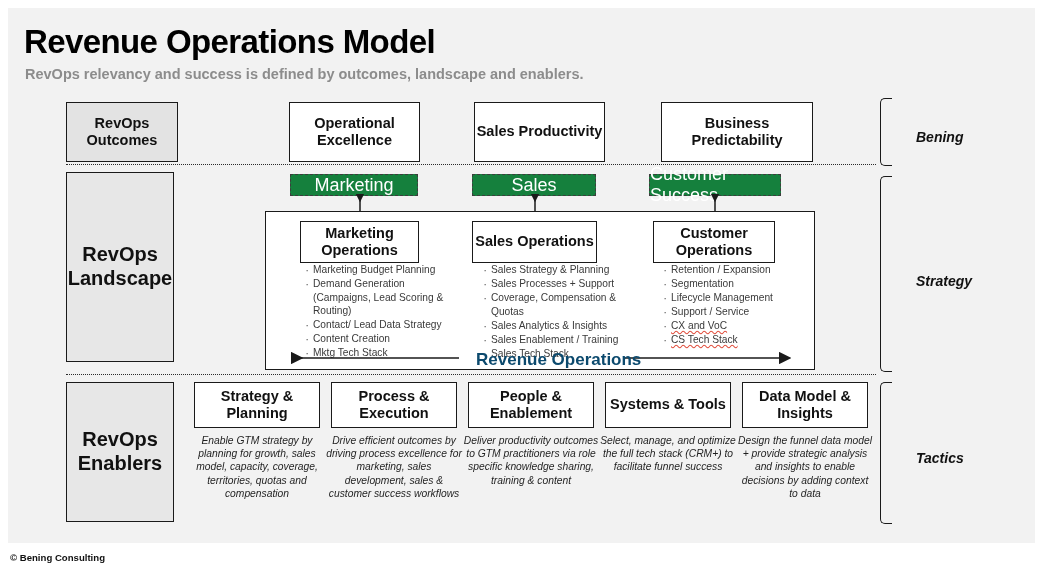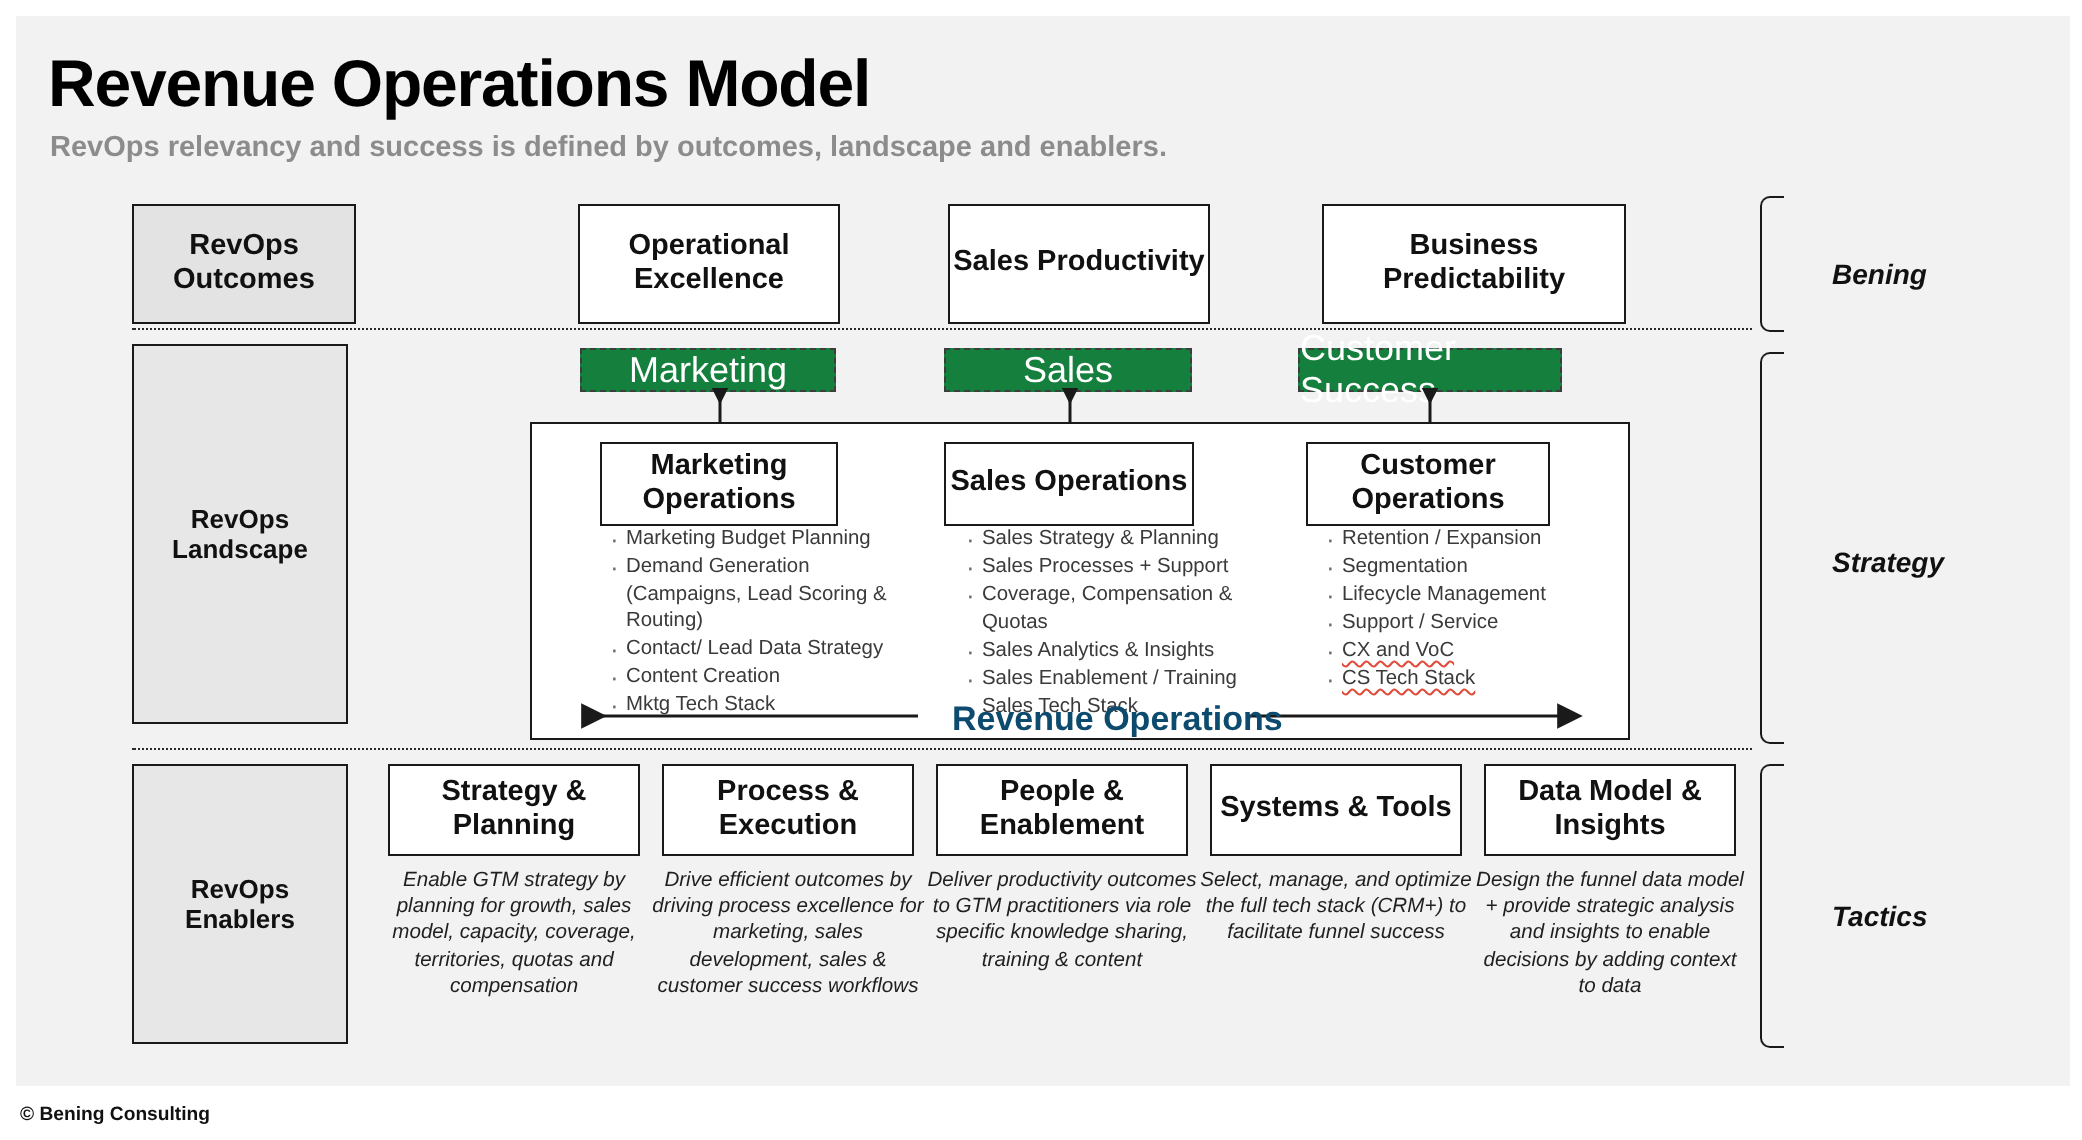--- a/index.html
+++ b/index.html
@@ -60,21 +60,21 @@
   }
   .box.gray {
     background: #e3e3e3;
   }
 
   .outcome-box { font-size: 14.5px; }
   .ops-box     { font-size: 14.5px; }
   .tactic-box  { font-size: 14.5px; }
 
   .side-box {
-    font-size: 13px;
+    font-size: 20px;
     background: #e7e7e7;
   }
 
   
   .chan-box {
     position: absolute;
     box-sizing: border-box;
     border: 1.6px dashed #3d3d3d;
     background: #15803d;
     display: flex;

